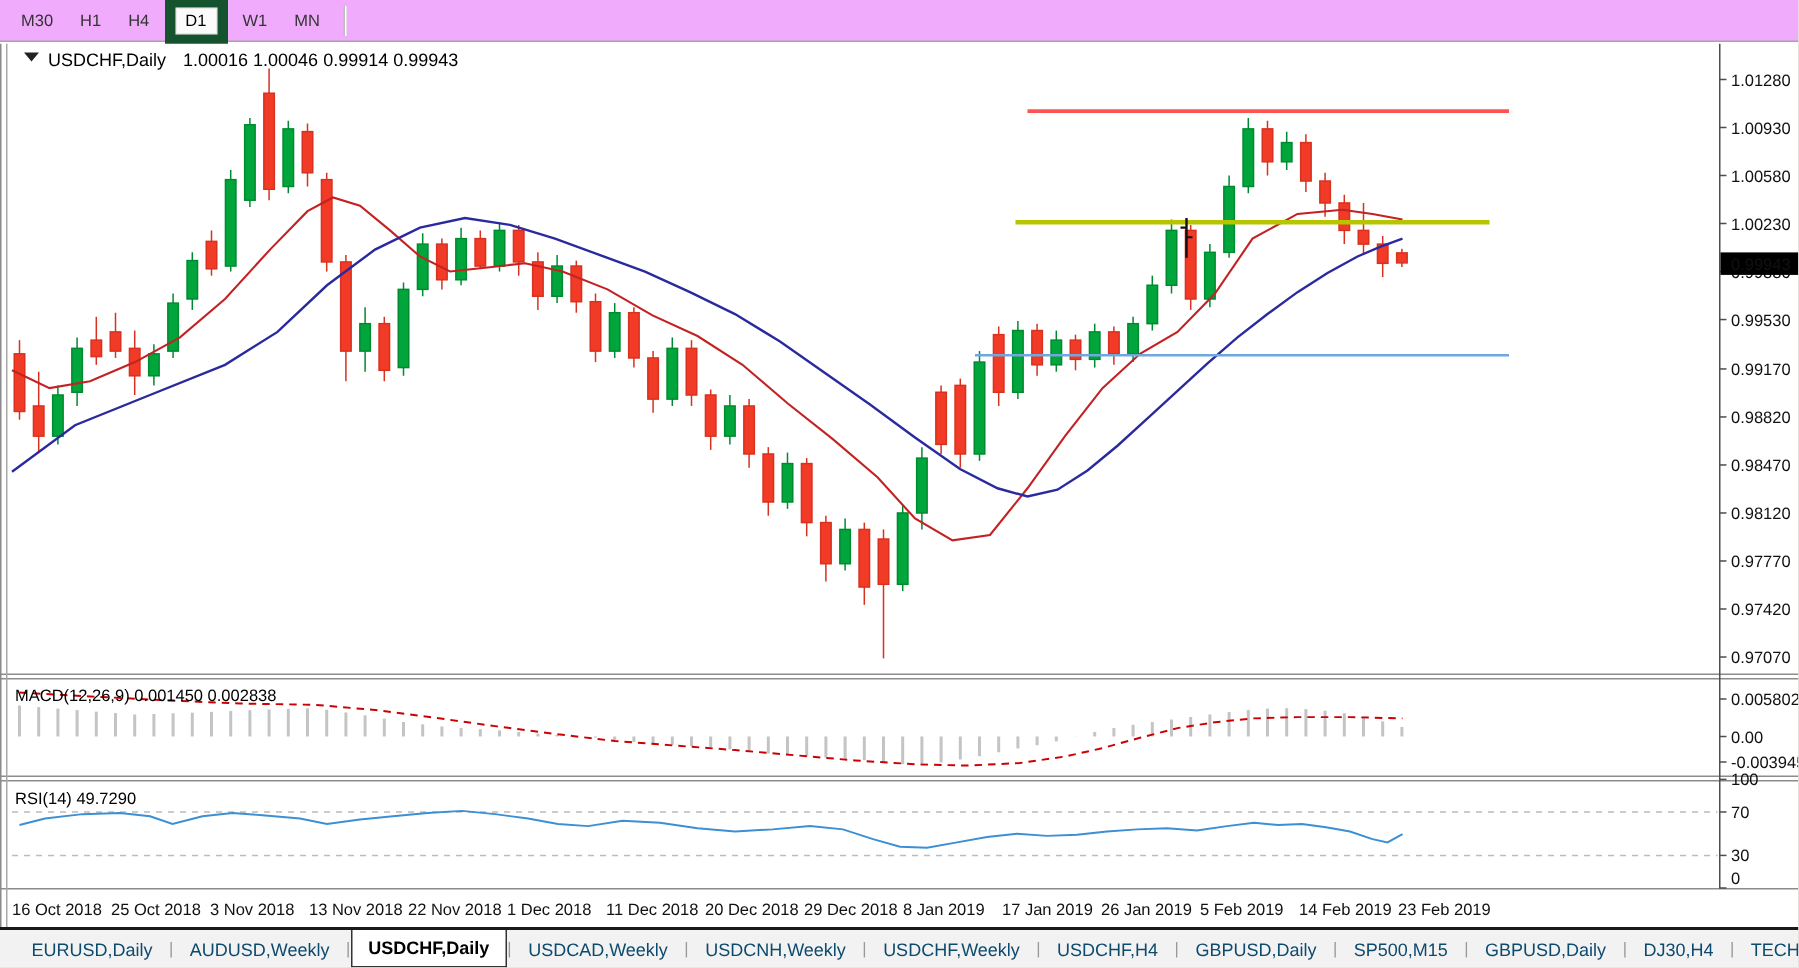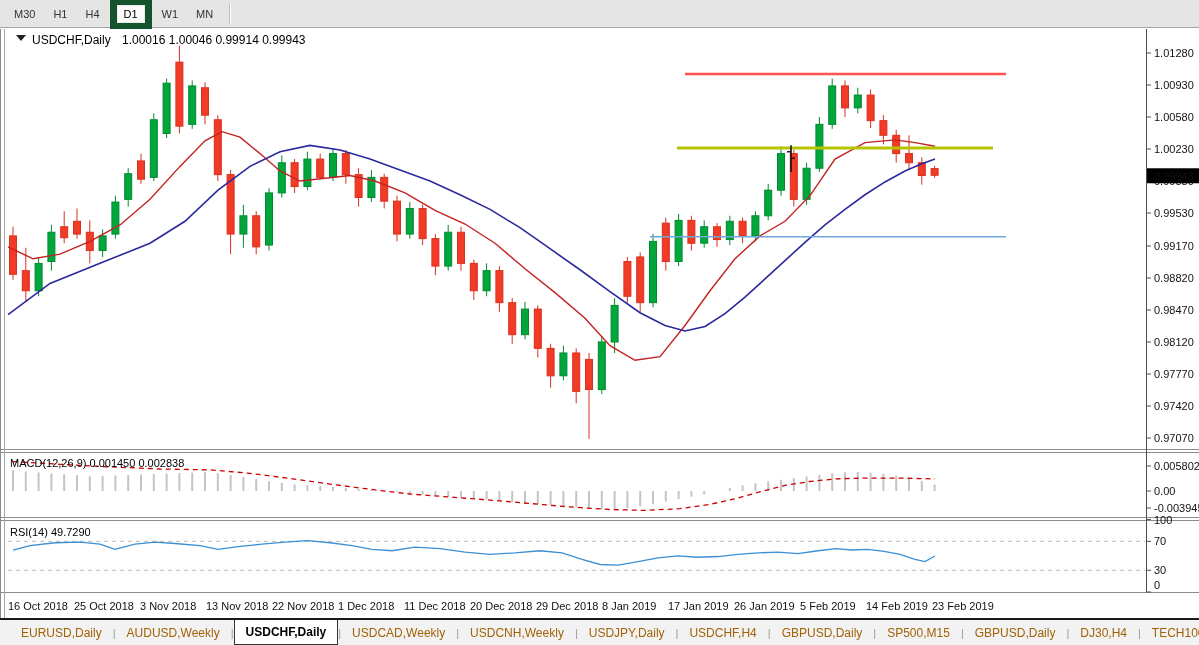--- a/index.html
+++ b/index.html
@@ -1,32 +1,32 @@
 <!DOCTYPE html>
 <html><head>
 <meta charset="utf-8">
 <style>
   html,body{margin:0;padding:0;background:#d4d0c8;}
   .wrap{position:relative;width:1199px;height:645px;background:#fff;overflow:hidden;
         font-family:"Liberation Sans",sans-serif;border-right:1px solid #b5b5b5;}
   
-  .toolbar{position:absolute;top:0;left:0;width:1199px;height:28px;background:#e5e5e5;
+  .toolbar{position:absolute;top:0;left:0;width:1199px;height:28px;background:#f0abfc;
            border-bottom:1px solid #a6a6a6;display:flex;align-items:center;padding-left:6px;box-sizing:border-box;}
   .tfbtn{font-size:11px;color:#333;padding:3px 7px;margin-right:2px;border:1px solid transparent;cursor:default;}
   .tfbtn.active{background:#fbfbfb;border:7px solid #14532d;box-shadow:inset 0 0 0 1px #e9e9e9;color:#000;}
   .tb-sep{width:1px;height:20px;background:#bdbdbd;border-right:1px solid #fff;margin:0 6px;}
   
   #chart{position:absolute;top:29px;left:0;}
   .t11{font:11px "Liberation Sans",sans-serif;fill:#000;}
   .t12{font:12px "Liberation Sans",sans-serif;fill:#000;}
   .tick{font:11px "Liberation Sans",sans-serif;fill:#111;}
   
   .tabbar{position:absolute;left:0;top:618px;width:1199px;height:27px;background:#f2f2f2;
           border-top:2px solid #1a1a1a;display:flex;align-items:stretch;box-sizing:border-box;padding-left:10px;}
-  .tab{font-size:12px;color:#a16207;display:flex;align-items:center;padding:0 11px;cursor:default;white-space:nowrap;}
+  .tab{font-size:12px;color:#0c4a6e;display:flex;align-items:center;padding:0 11px;cursor:default;white-space:nowrap;}
   .tab.active{background:#fff;color:#000;font-weight:700;
               border-left:1px solid #333;border-right:1px solid #333;border-bottom:1px solid #333;}
   .tsep{display:flex;align-items:center;color:#999;font-size:11px;}
 </style>
 </head>
 <body>
 
 <div class="wrap">
 
   <div class="toolbar">
@@ -511,21 +511,21 @@
       <span class="tab">EURUSD,Daily</span>
       <span class="tsep">|</span>
       <span class="tab">AUDUSD,Weekly</span>
       <span class="tsep">|</span>
       <span class="tab active">USDCHF,Daily</span>
       <span class="tsep">|</span>
       <span class="tab">USDCAD,Weekly</span>
       <span class="tsep">|</span>
       <span class="tab">USDCNH,Weekly</span>
       <span class="tsep">|</span>
-      <span class="tab">USDJPY,Daily</span>
+      <span class="tab">USDCHF,Weekly</span>
       <span class="tsep">|</span>
       <span class="tab">USDCHF,H4</span>
       <span class="tsep">|</span>
       <span class="tab">GBPUSD,Daily</span>
       <span class="tsep">|</span>
       <span class="tab">SP500,M15</span>
       <span class="tsep">|</span>
       <span class="tab">GBPUSD,Daily</span>
       <span class="tsep">|</span>
       <span class="tab">DJ30,H4</span>

